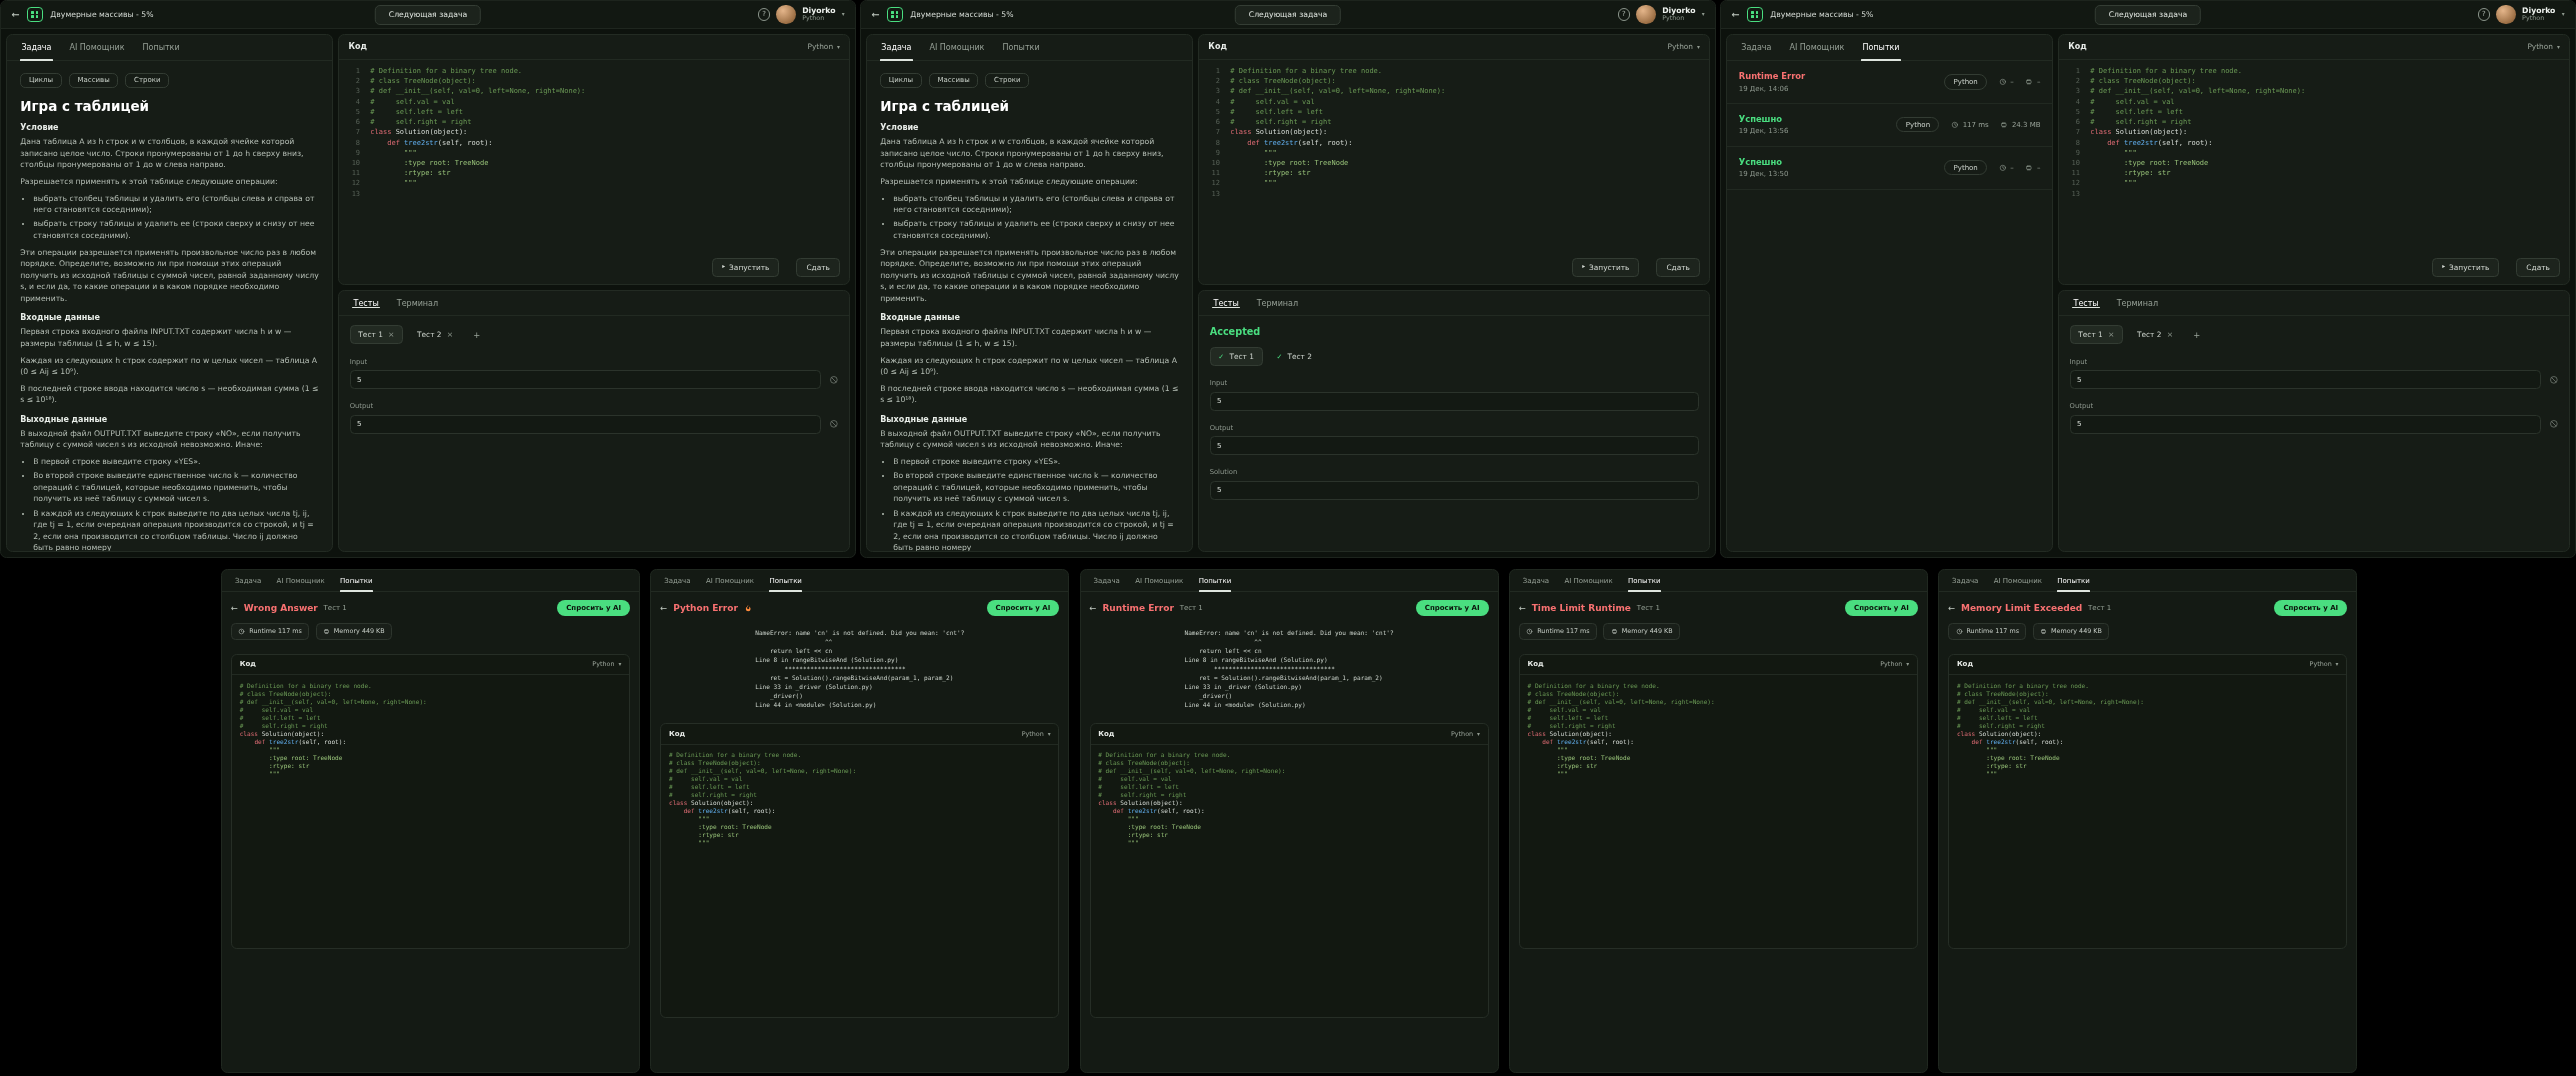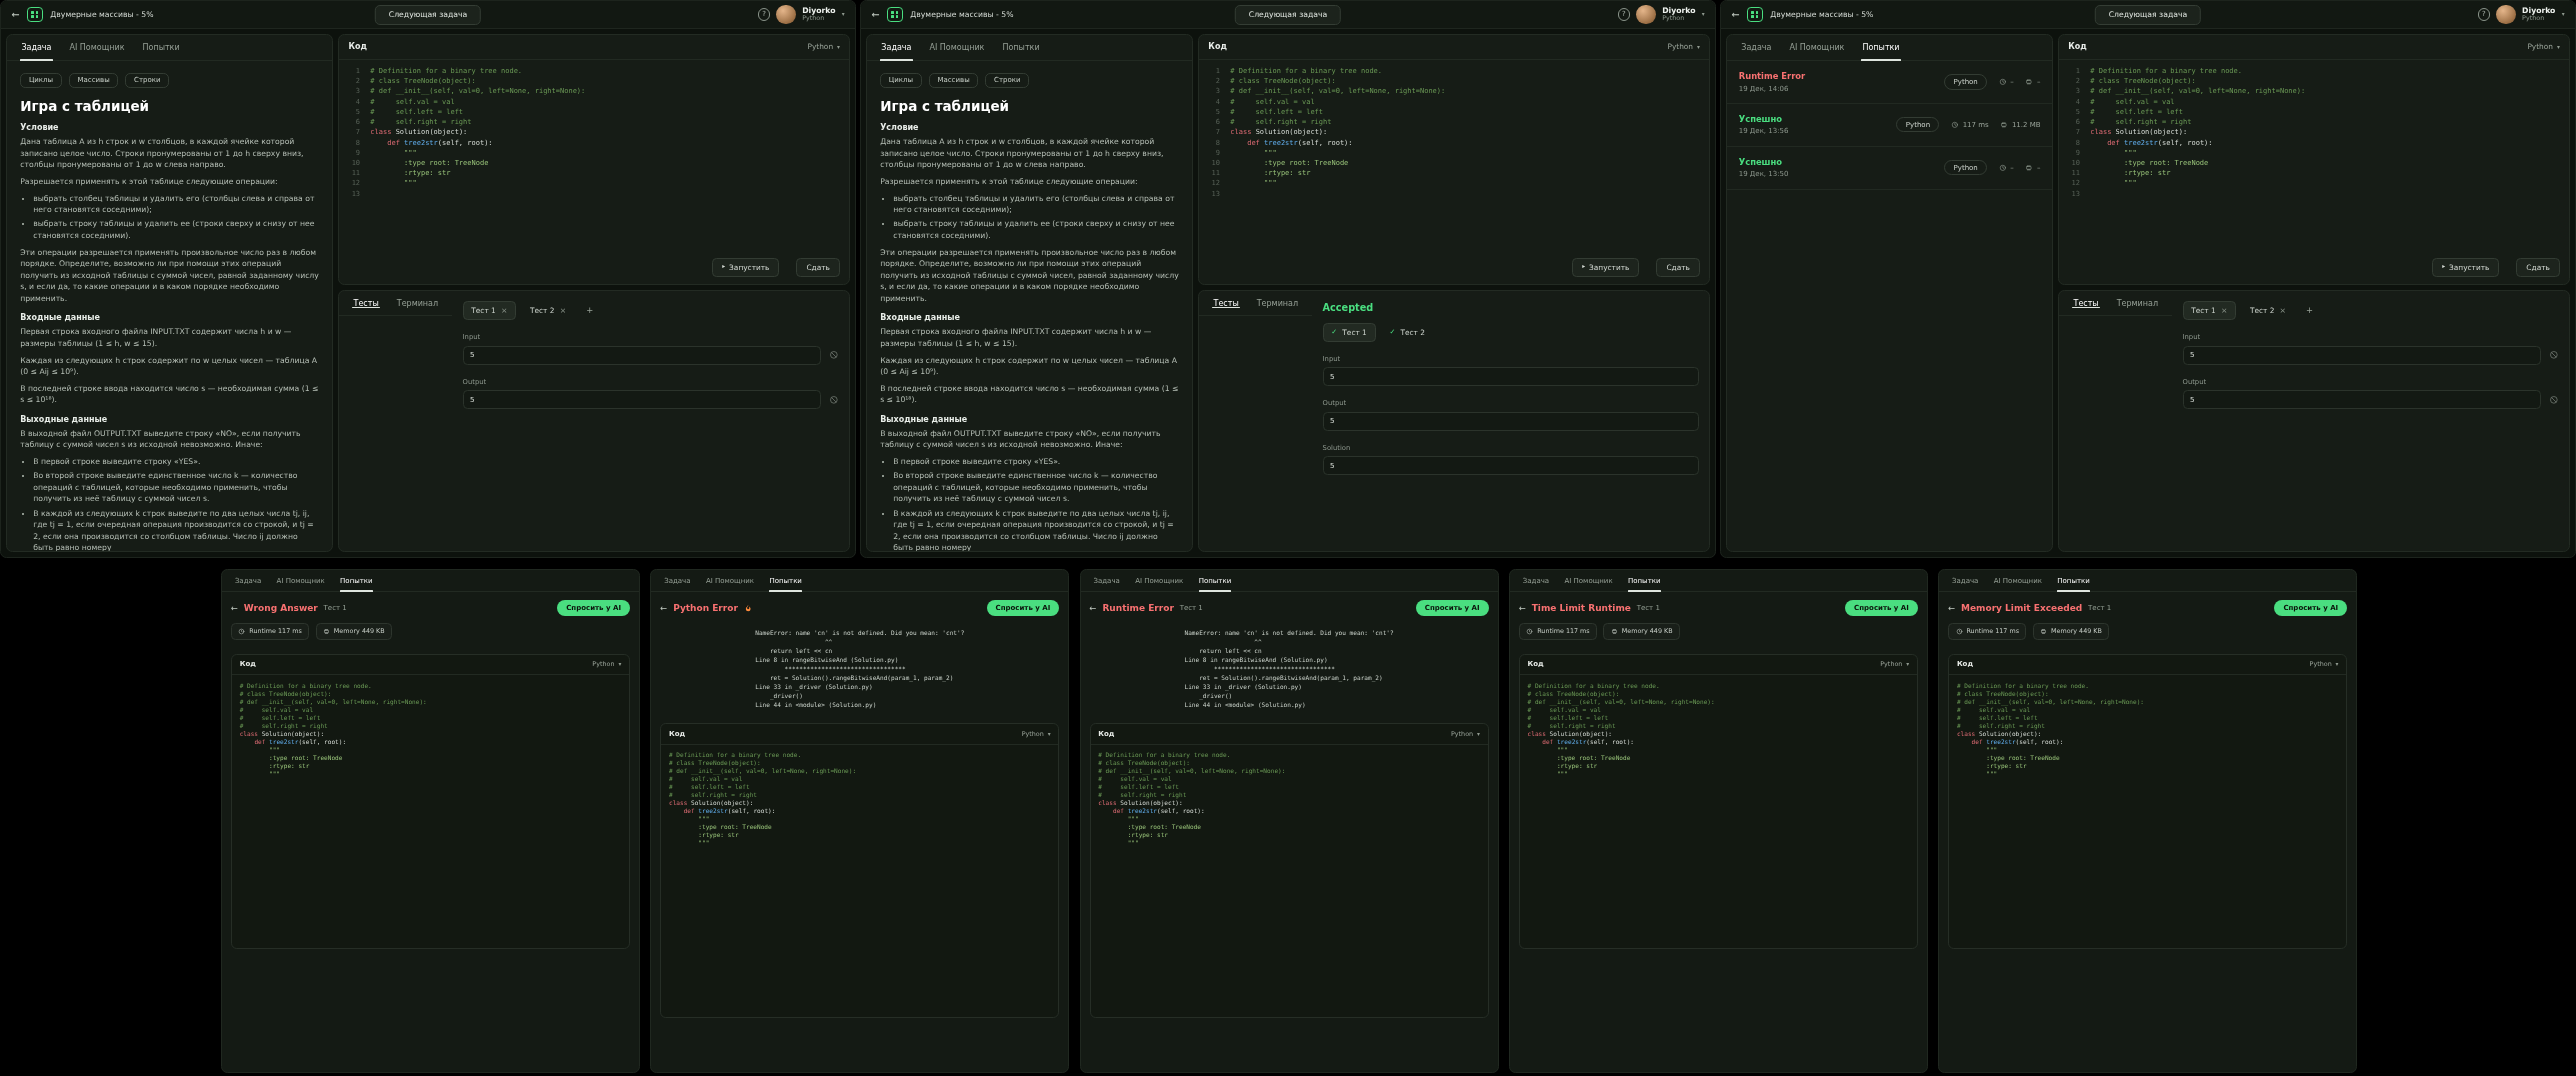--- a/index.html
+++ b/index.html
@@ -48,21 +48,21 @@
 .lno{width:13px;flex:none;text-align:right;margin-right:10.3px;color:#566056;}
 .ltxt{white-space:pre;}
 .tok-com{color:#6a9955;}
 .tok-kw{color:#e06c75;}
 .tok-fn{color:#61afef;}
 .tok-str{color:#98c379;}
 .tok-pl{color:#d6dcd6;}
 .code-actions{flex:none;display:flex;justify-content:flex-end;gap:17px;padding:6.4px 9px 7.7px;}
 .ghost-btn{display:inline-flex;align-items:center;gap:3.9px;background:#1d241d;border:0.6px solid #333c33;border-radius:4.5px;color:#d6dcd6;font-size:7.4px;padding:3.9px 9px;}
 .play{font-size:5.8px;line-height:1;}
-.tests-card{flex:1;min-height:0;display:flex;flex-direction:row;overflow:hidden;}
+.tests-card{flex:1;min-height:0;display:flex;flex-direction:column;overflow:hidden;}
 .tests-body{flex:1;min-height:0;padding:9px 10.3px;overflow:hidden;}
 .accepted{color:#4ade80;font-size:9.7px;font-weight:700;margin:1.3px 0 10.3px;}
 .chips{display:flex;align-items:center;gap:5.2px;}
 .chip{display:inline-flex;align-items:center;gap:5.2px;font-size:7.4px;color:#cfd6cf;border:0.6px solid transparent;border-radius:4.5px;padding:3.9px 7.7px;cursor:pointer;}
 .chip.sel{background:#222a22;border-color:#333c33;}
 .chip .x{color:#8a948a;font-size:7.7px;}
 .chip.add{color:#9aa49a;padding:3.9px 5.2px;font-size:8.4px;}
 .chk{color:#4ade80;font-size:7px;font-weight:700;}
 .f-label{font-size:6.8px;color:#8d978d;margin:13px 0 4.5px;}
 .f-row{display:flex;align-items:center;gap:7.7px;}
@@ -436,21 +436,21 @@
                     </span>
                     <span>117 ms</span>
                   </span>
                   <span class="a-metric">
                     <span class="icn ">
                       <svg width="7.7" height="7.7" viewBox="0 0 24 24" fill="none" stroke="currentColor" stroke-width="1.8" stroke-linecap="round" stroke-linejoin="round">
                         <rect x="5" y="7.5" width="14" height="9" rx="1.5"></rect>
                         <path d="M8.5 7.5V5M12 7.5V5M15.5 7.5V5M8.5 19v-2.5M12 19v-2.5M15.5 19v-2.5"></path>
                       </svg>
                     </span>
-                    <span>11.2 MB</span>
+                    <span>24.3 MB</span>
                   </span>
                 </div>
               </div>
               <div class="attempt-row">
                 <div class="a-left">
                   <div class="a-status ok">Успешно</div>
                   <div class="a-date">19 Дек, 13:50</div>
                 </div>
                 <div class="a-right">
                   <span class="lang-chip">Python</span>

